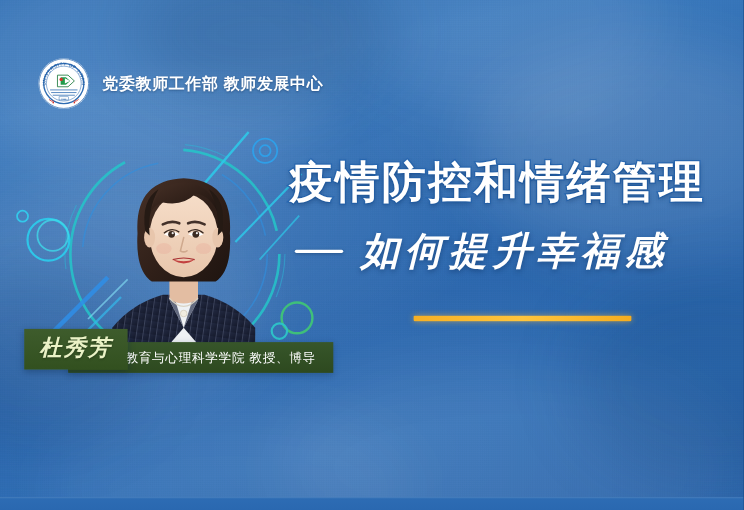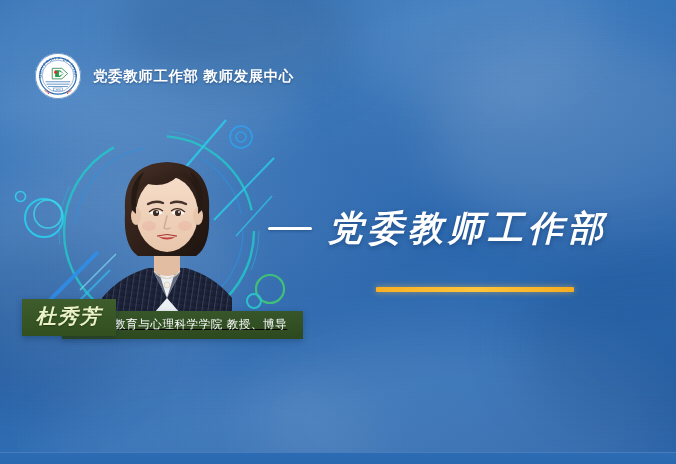--- a/index.html
+++ b/index.html
@@ -120,24 +120,23 @@
   .name-text {
     color:#eaf2c6; font-size:20px; font-weight:bold;
     font-family:Liberation Serif, serif;
     font-style:italic; letter-spacing:2px; white-space:nowrap;
     text-shadow:0 1px 2px rgba(0,0,0,.3);
   }
   .cred-banner {
     position:absolute; left:62px; top:311px;
     background: linear-gradient(180deg,#37562a 0%, #2d491f 100%);
     padding:6px 16px 6px 52px; height:16px;
-    display:flex; align-items:flex-start;
+    display:flex; align-items:center;
     box-shadow:0 2px 6px rgba(10,35,70,.30);
     z-index:5;
-    text-decoration:underline;
   }
   .cred-text {
     color:#ffffff; font-size:11.5px; letter-spacing:.6px; white-space:nowrap;
   }
   .cred-tail {
     position:absolute; left:62px; top:327px; width:22px; height:11px;
     background:#223a16; z-index:4;
     clip-path: polygon(0 0, 100% 0, 100% 100%, 0 100%);
   }
 </style>
@@ -287,24 +286,25 @@
       <path d="M75 76 L72 88 q3 2 6 0" stroke="#cfa98e" stroke-width="1.4" fill="none" stroke-linecap="round"></path>
 
       <path d="M65 96 q10 7 20 0 q-10 3 -20 0 Z" fill="#c2403f"></path>
       <path d="M65 96 q10 -3 20 0" stroke="#a93334" stroke-width="1" fill="none"></path>
 
       <ellipse cx="57" cy="86" rx="7" ry="5" fill="#e8a899" opacity=".35"></ellipse>
       <ellipse cx="93" cy="86" rx="7" ry="5" fill="#e8a899" opacity=".35"></ellipse>
     </svg>
   </div>
 
+  <div class="title-main">疫情防控和情绪管理</div>
 
   <div class="subtitle-row">
     <span class="em-dash"></span>
-    <span class="subtitle-text">党委教师工作部</span>
+    <span class="subtitle-text">如何提升幸福感</span>
   </div>
 
   <div class="gold-bar"></div>
 
   <div class="cred-tail"></div>
   <div class="cred-banner">
     <span class="cred-text">教育与心理科学学院  教授、博导</span>
   </div>
   <div class="name-banner">
     <span class="name-text">杜秀芳</span>

